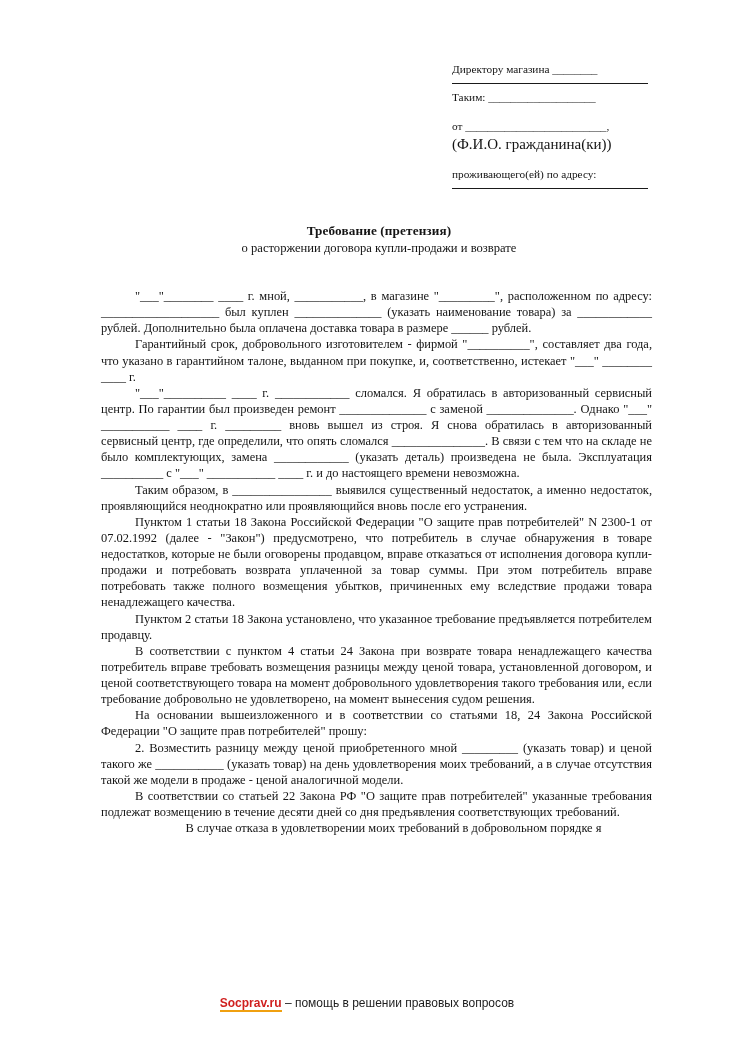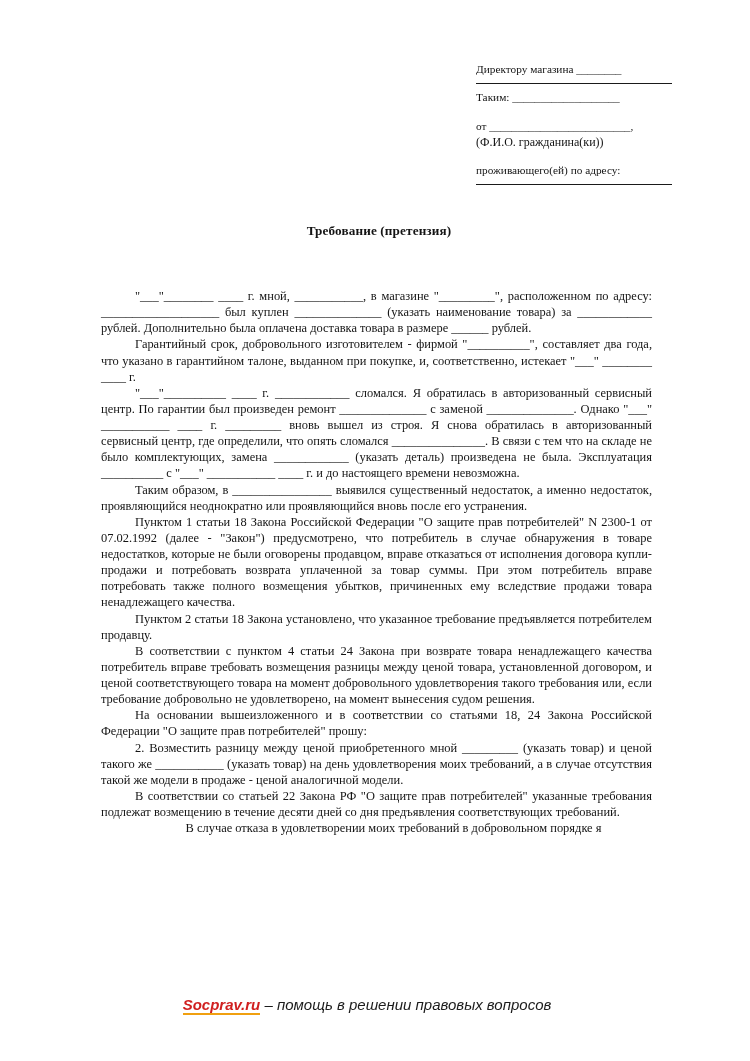--- a/index.html
+++ b/index.html
@@ -19,41 +19,41 @@
 
   .page {
     position: absolute;
     inset: 0;
     padding: 0;
   }
 
   
   .addressee {
     position: absolute;
-    left: 476px;
+    left: 452px;
     top: 62px;
     width: 196px;
     font-size: 11.3px;
     line-height: 1.25;
   }
   .addressee .row {
     white-space: nowrap;
     margin-bottom: 2px;
   }
   .addressee .rule {
     display: block;
     border-bottom: 1px solid #1a1a1a;
     height: 0;
     margin: 7px 0 6px 0;
   }
   .addressee .rule.short {
     width: 100%;
   }
   .addressee .sub {
-    font-size: 12px;
+    font-size: 15px;
     margin-top: 1px;
     white-space: nowrap;
   }
   .addressee .gap-lg { height: 13px; }
 
   
   .title-block {
     position: absolute;
     left: 8px;
     right: 0;
@@ -93,23 +93,22 @@
   }
 
   
   .footer {
     position: absolute;
     left: 0;
     right: 16px;
     top: 996px;
     text-align: center;
     font-family: "Liberation Sans", "DejaVu Sans", sans-serif;
-    font-style: italic;
     font-weight: bold;
-    font-size: 15px;
+    font-size: 12px;
     white-space: nowrap;
   }
   .footer .brand {
     color: #d01f1f;
     border-bottom: 2px solid #f0a010;
     padding-bottom: 0px;
   }
   .footer .tag {
     color: #1c1c1c;
     font-weight: normal;
@@ -127,20 +126,21 @@
     <div class="gap-lg"></div>
     <div class="row">от _________________________,</div>
     <div class="sub">(Ф.И.О. гражданина(ки))</div>
     <div class="gap-lg"></div>
     <div class="row">проживающего(ей) по адресу:</div>
     <span class="rule short"></span>
   </div>
 
   <div class="title-block">
     <div class="title-main">Требование (претензия)</div>
+    <div class="title-sub">о расторжении договора купли-продажи и возврате</div>
   </div>
 
   <div class="body-text">
     <p class="ind">"___"________ ____ г. мной, ___________, в магазине "_________", расположенном по адресу: ___________________ был куплен ______________ (указать наименование товара) за ____________ рублей. Дополнительно была оплачена доставка товара в размере ______ рублей.</p>
     <p class="ind">Гарантийный срок, добровольного изготовителем - фирмой "__________", составляет два года, что указано в гарантийном талоне, выданном при покупке, и, соответственно, истекает "___" ________ ____ г.</p>
     <p class="ind">"___"__________ ____ г. ____________ сломался. Я обратилась в авторизованный сервисный центр. По гарантии был произведен ремонт ______________ с заменой ______________. Однако "___" ___________ ____ г. _________ вновь вышел из строя. Я снова обратилась в авторизованный сервисный центр, где определили, что опять сломался _______________. В связи с тем что на складе не было комплектующих, замена ____________ (указать деталь) произведена не была. Эксплуатация __________ с "___" ___________ ____ г. и до настоящего времени невозможна.</p>
     <p class="ind">Таким образом, в ________________ выявился существенный недостаток, а именно недостаток, проявляющийся неоднократно или проявляющийся вновь после его устранения.</p>
     <p class="ind">Пунктом 1 статьи 18 Закона Российской Федерации "О защите прав потребителей" N 2300-1 от 07.02.1992 (далее - "Закон") предусмотрено, что потребитель в случае обнаружения в товаре недостатков, которые не были оговорены продавцом, вправе отказаться от исполнения договора купли-продажи и потребовать возврата уплаченной за товар суммы. При этом потребитель вправе потребовать также полного возмещения убытков, причиненных ему вследствие продажи товара ненадлежащего качества.</p>
     <p class="ind">Пунктом 2 статьи 18 Закона установлено, что указанное требование предъявляется потребителем продавцу.</p>
     <p class="ind">В соответствии с пунктом 4 статьи 24 Закона при возврате товара ненадлежащего качества потребитель вправе требовать возмещения разницы между ценой товара, установленной договором, и ценой соответствующего товара на момент добровольного удовлетворения такого требования или, если требование добровольно не удовлетворено, на момент вынесения судом решения.</p>

